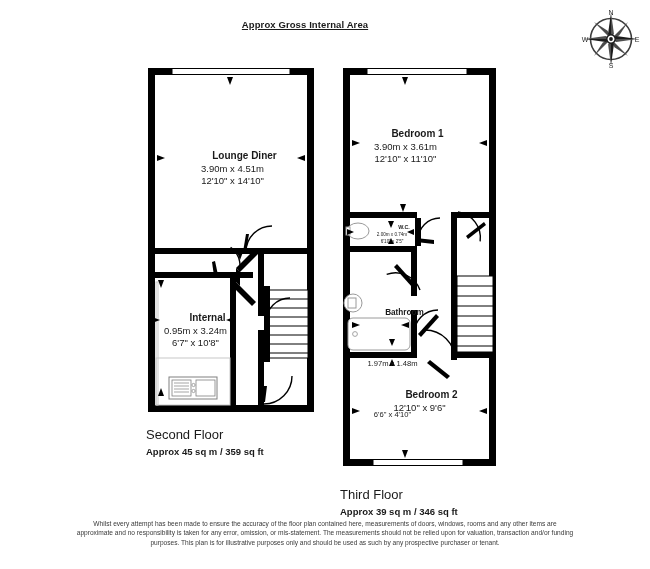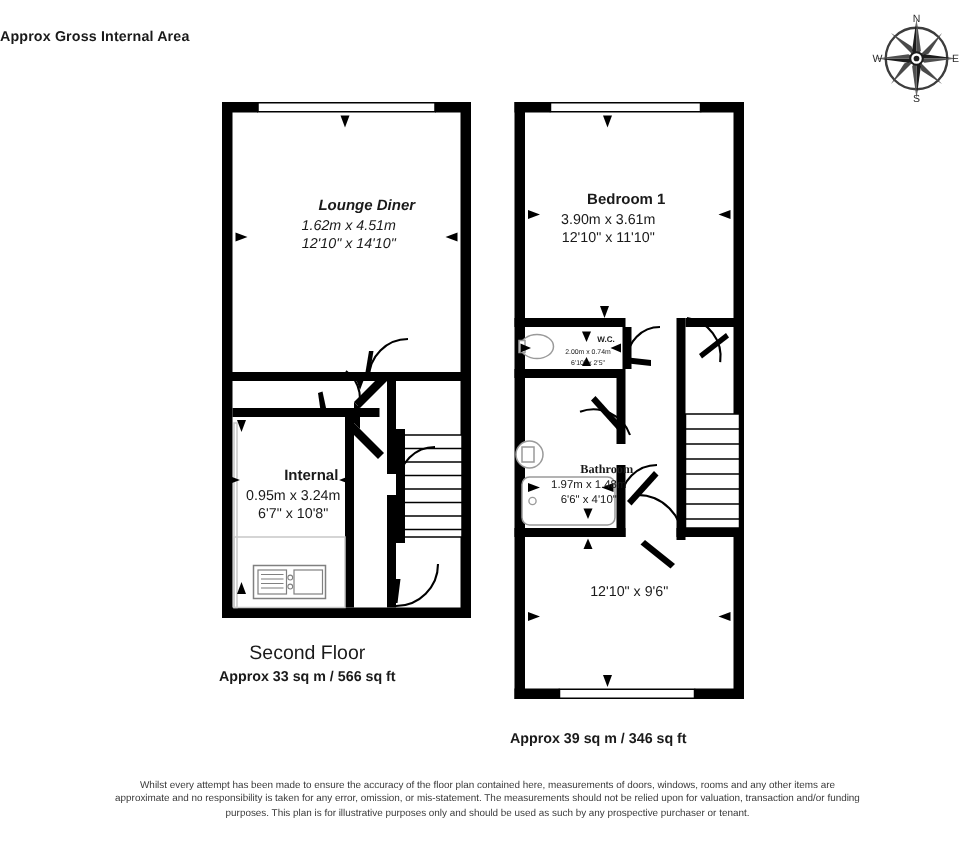--- a/index.html
+++ b/index.html
@@ -13,25 +13,26 @@
     position: relative;
     font-family: "Liberation Sans", sans-serif;
     color: #1a1a1a;
     overflow: hidden;
   }
   .abs { position: absolute; }
 
   
   #header {
     left: 0; top: 18px; width: 610px;
-    text-align: left;
+    text-align: center;
     font-size: 9.5px;
     font-weight: bold;
     line-height: 13px;
     letter-spacing: 0.1px;
+    text-decoration: underline;
   }
 
   
   #compass { left: 580px; top: 8px; width: 62px; height: 62px; }
   #compass svg { display: block; }
 
   
   #plan-canvas { left: 0; top: 0; width: 650px; height: 569px; }
   #plan-canvas svg { display: block; }
 
@@ -48,30 +49,29 @@
     padding-left: 24px;
   }
   .room-label .rdim {
     font-size: 9.5px;
     display: block;
   }
   .room-label.tiny { line-height: 7px; }
   .room-label.tiny .rname { font-size: 5.4px; }
   .room-label.tiny .rdim { font-size: 4.6px; }
   .room-label.small { line-height: 10px; }
-  .room-label.small .rname { font-size: 8.2px; font-family: Liberation Serif, serif; }
-  .room-label.small .rdim { font-size: 7.6px; }
+  .room-label.small .rname { font-size: 8.2px; }
+  .room-label.small .rdim { font-size: 7.6px; margin-top: 41px; }
 
   
   .floor-title { white-space: nowrap; }
   .floor-title .ftname {
     font-size: 13px;
     display: block;
     margin-bottom: 4px;
-    text-align: center;
   }
   .floor-title .ftarea {
     font-size: 9.5px;
     font-weight: bold;
     display: block;
   }
 
   
   #disclaimer {
     left: 75px; top: 519px; width: 500px;
@@ -310,23 +310,23 @@
       <polygon points="389,366 395,366 392,359"></polygon>
       <polygon points="352,408 352,414 360,411"></polygon>
       <polygon points="487,408 487,414 479,411"></polygon>
       <polygon points="402,450 408,450 405,458"></polygon>
     </g>
   </g>
 
 </svg>
 </div>
 
-<div class="room-label abs" style="left:170px; top:132px; width:125px;font-style:italic;">
+<div class="room-label abs" style="left:170px; top:150px; width:125px;">
   <span class="rname">Lounge Diner</span>
-  <span class="rdim">1.62m x 4.51m</span>
+  <span class="rdim">3.90m x 4.51m</span>
   <span class="rdim">12'10" x 14'10"</span>
 </div>
 
 <div class="room-label abs" style="left:133px; top:312px; width:125px;">
   <span class="rname">Internal</span>
   <span class="rdim">0.95m x 3.24m</span>
   <span class="rdim">6'7" x 10'8"</span>
 </div>
 
 <div class="room-label abs" style="left:343px; top:128px; width:125px;">
@@ -341,25 +341,27 @@
   <span class="rdim">6'10" x 2'5"</span>
 </div>
 
 <div class="room-label small abs" style="left:340px; top:308px; width:105px;">
   <span class="rname">Bathroom</span>
   <span class="rdim">1.97m x 1.48m</span>
   <span class="rdim">6'6" x 4'10"</span>
 </div>
 
 <div class="room-label abs" style="left:357px; top:389px; width:125px;">
+  <span class="rname">Bedroom 2</span>
   <span class="rdim">12'10" x 9'6"</span>
 </div>
 
 <div class="floor-title abs" style="left:146px; top:427px;">
   <span class="ftname">Second Floor</span>
-  <span class="ftarea">Approx 33 sq m / 566 sq ft</span>
+  <span class="ftarea">Approx 45 sq m / 359 sq ft</span>
 </div>
 
 <div class="floor-title abs" style="left:340px; top:487px;">
+  <span class="ftname">Third Floor</span>
   <span class="ftarea">Approx 39 sq m / 346 sq ft</span>
 </div>
 
 <div id="disclaimer" class="abs">Whilst every attempt has been made to ensure the accuracy of the floor plan contained here, measurements of doors, windows, rooms and any other items are approximate and no responsibility is taken for any error, omission, or mis-statement. The measurements should not be relied upon for valuation, transaction and/or funding purposes. This plan is for illustrative purposes only and should be used as such by any prospective purchaser or tenant.</div>
 
 </body></html>

